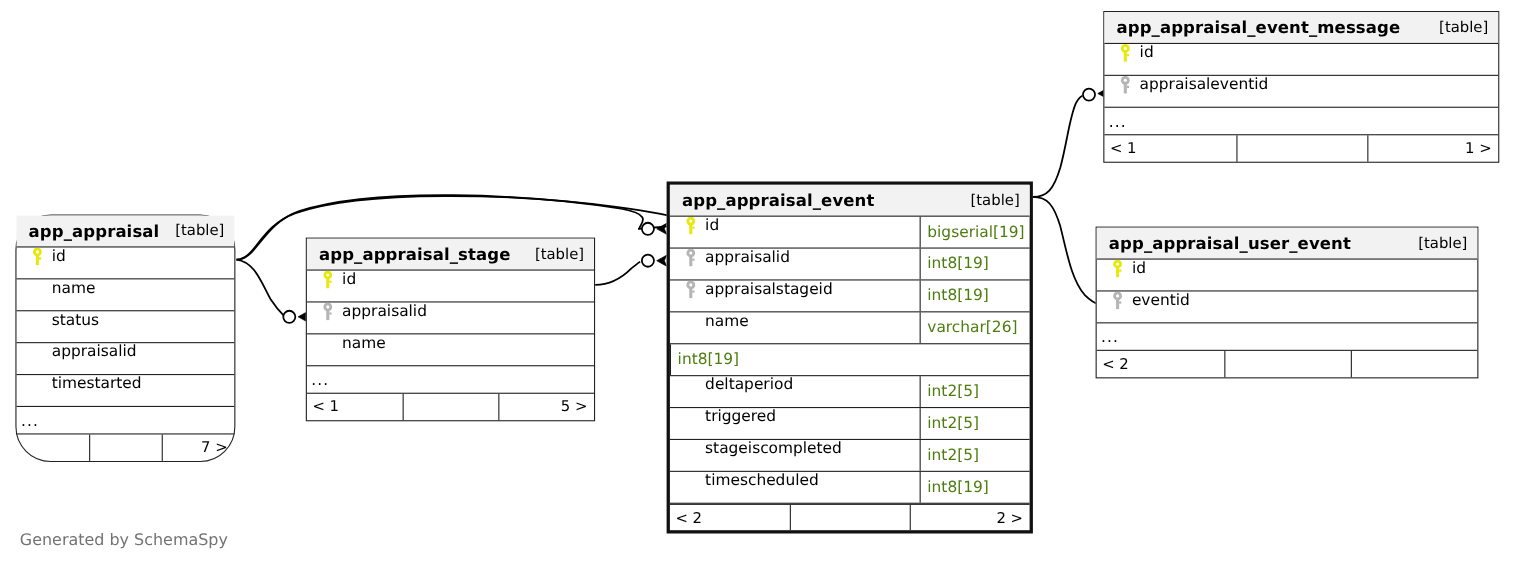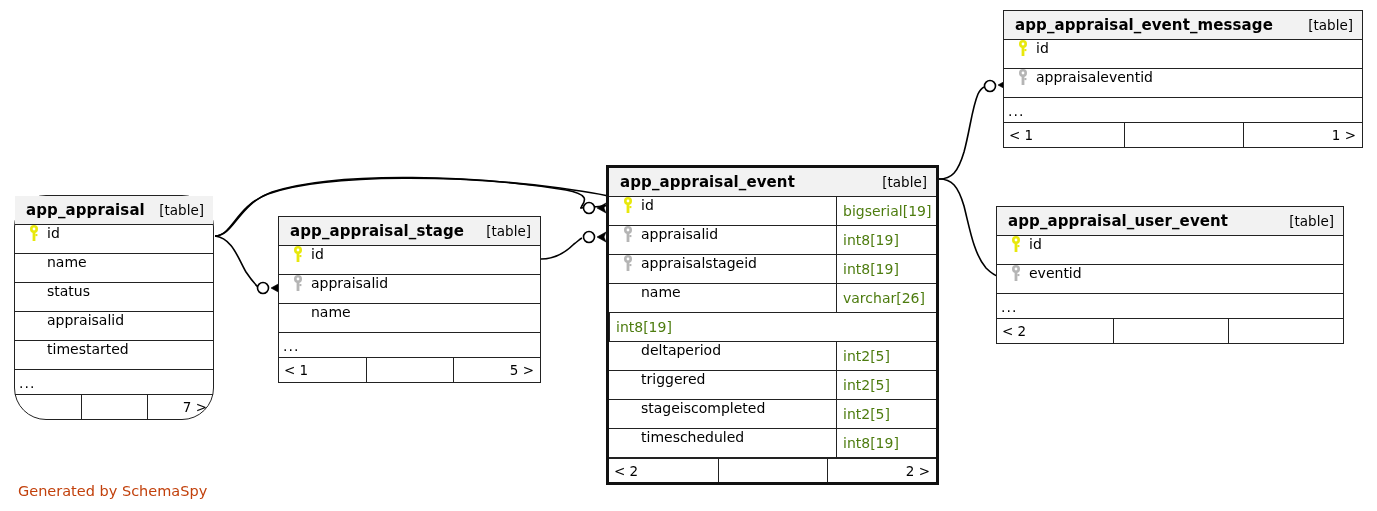--- a/index.html
+++ b/index.html
@@ -150,21 +150,21 @@
     white-space: nowrap;
     overflow: hidden;
   }
   .foot-left   { flex: 0 0 33.4%; padding-left: 5px; justify-content: flex-start; }
   .foot-mid    { flex: 0 0 33.3%; border-left: 1px solid #222222; }
   .foot-right  { flex: 1 1 auto;  border-left: 1px solid #222222; justify-content: flex-end; padding-right: 6px; }
 
   .caption {
     position: absolute;
     font-size: 14.5px;
-    color: #c2410c;
+    color: #737373;
     white-space: nowrap;
     z-index: 3;
   }
 </style>
 </head>
 <body>
 
 <div id="canvas">
 
   <svg id="edges" viewBox="0 0 1377 511">

